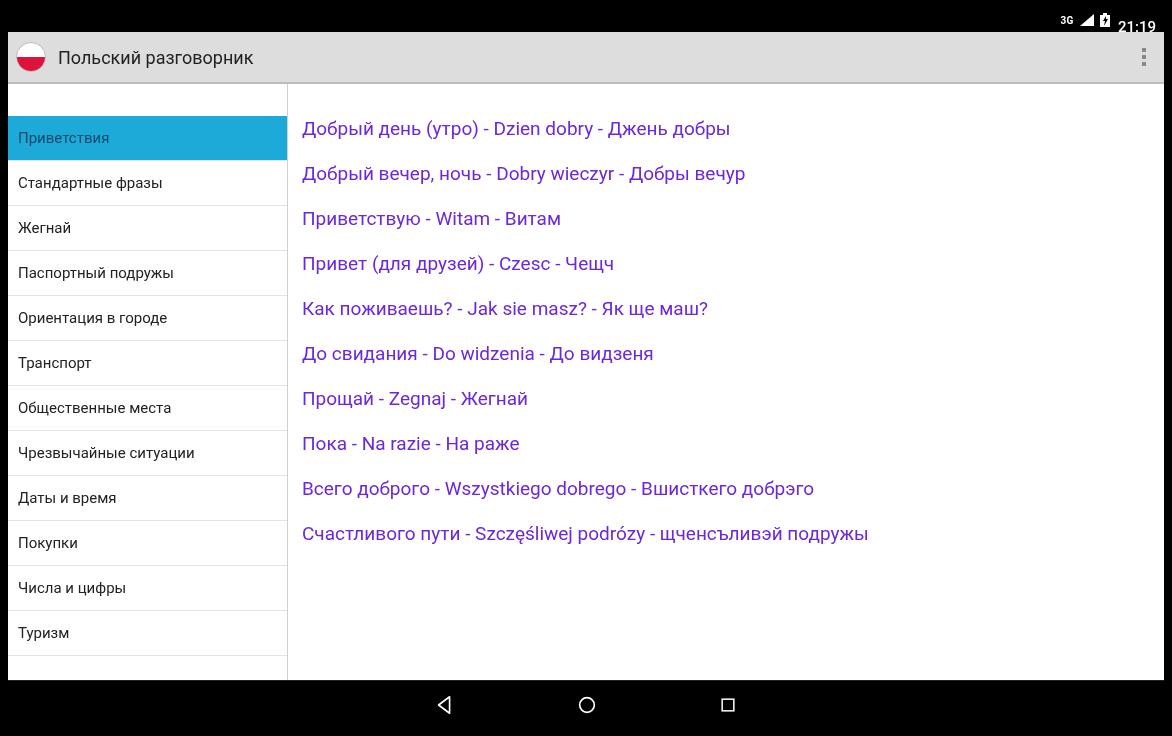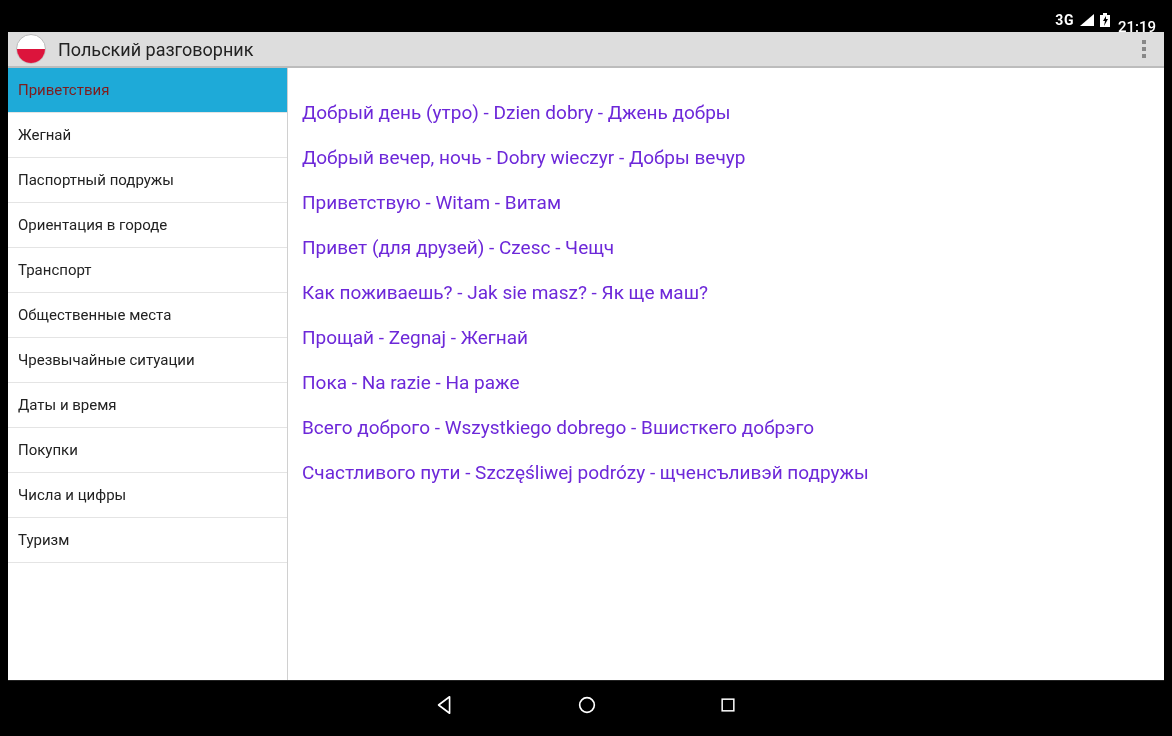--- a/index.html
+++ b/index.html
@@ -23,25 +23,25 @@
     height: 24px;
     background: #000;
     color: #fff;
     display: flex;
     align-items: center;
     justify-content: flex-end;
     padding: 0 8px 0 6px;
     font-size: 12px;
     gap: 6px;
   }
-  .status-3g { font-size: 14px; font-weight: bold; letter-spacing: .5px; }
+  .status-3g { font-size: 10px; font-weight: bold; letter-spacing: .5px; }
   .signal-icon svg, .battery-icon svg { display:block; }
   .clock { font-size: 15px; font-weight: 500; margin-left: 2px; margin-top: 13px; }
   .app-bar {
-    height: 36px;
+    height: 52px;
     background: #dddddd;
     display: flex;
     align-items: center;
     padding: 0 8px;
     border-bottom: 2px solid #bcbcbc;
   }
   .app-icon {
     width: 30px; height: 30px;
     border-radius: 50%;
     background: #fff;
@@ -91,22 +91,23 @@
   }
   .side-item {
     padding: 13px 10px;
     font-size: 15px;
     color: #222;
     border-bottom: 1px solid #e4e4e4;
     cursor: pointer;
   }
   .side-item.selected {
     background: #1eaad8;
-    color: #7f1d1d;
+    color: #0c4a6e;
     font-weight: 400;
+    margin-top: 32px;
   }
   .main {
     flex: 1 1 auto;
     padding: 22px 10px 10px 14px;
   }
   .phrase {
     font-size: 19px;
     color: #6d28d9;
     padding: 11px 0;
   }
@@ -150,37 +151,39 @@
     <div class="overflow">
       <span></span>
         <span></span>
         <span></span>
     </div>
   </div>
 
   <div class="content">
     <div class="sidebar" id="sidebar">
         <div class="side-item selected">Приветствия</div>
+        <div class="side-item">Стандартные фразы</div>
         <div class="side-item">Жегнай</div>
         <div class="side-item">Паспортный подружы</div>
         <div class="side-item">Ориентация в городе</div>
         <div class="side-item">Транспорт</div>
         <div class="side-item">Общественные места</div>
         <div class="side-item">Чрезвычайные ситуации</div>
         <div class="side-item">Даты и время</div>
         <div class="side-item">Покупки</div>
         <div class="side-item">Числа и цифры</div>
         <div class="side-item">Туризм</div>
       </div>
     <div class="main" id="main">
         <div class="phrase">Добрый день (утро) - Dzien dobry - Джень добры</div>
         <div class="phrase">Добрый вечер, ночь - Dobry wieczyr - Добры вечур</div>
         <div class="phrase">Приветствую - Witam - Витам</div>
         <div class="phrase">Привет (для друзей) - Czesc - Чещч</div>
         <div class="phrase">Как поживаешь? - Jak sie masz? - Як ще маш?</div>
+        <div class="phrase">До свидания - Do widzenia - До видзеня</div>
         <div class="phrase">Прощай - Zegnaj - Жегнай</div>
         <div class="phrase">Пока - Na razie - На раже</div>
         <div class="phrase">Всего доброго - Wszystkiego dobrego - Вшисткего добрэго</div>
         <div class="phrase">Счастливого пути - Szczęśliwej podrózy - щченсъливэй подружы</div>
       </div>
   </div>
 
   <div class="nav-bar">
     <div class="nav-btn">
       <svg width="22" height="22" viewBox="0 0 24 24">

